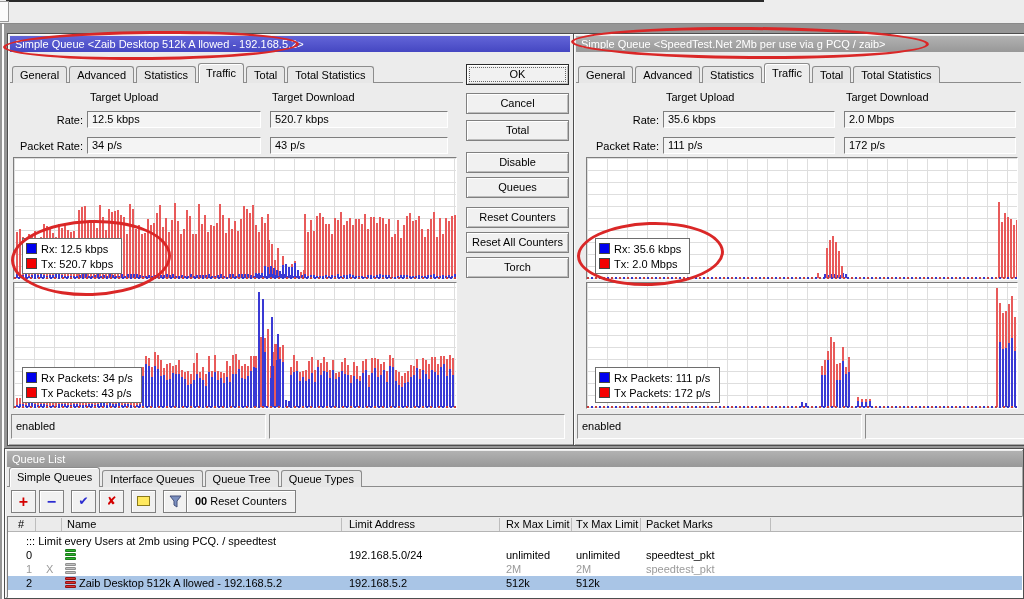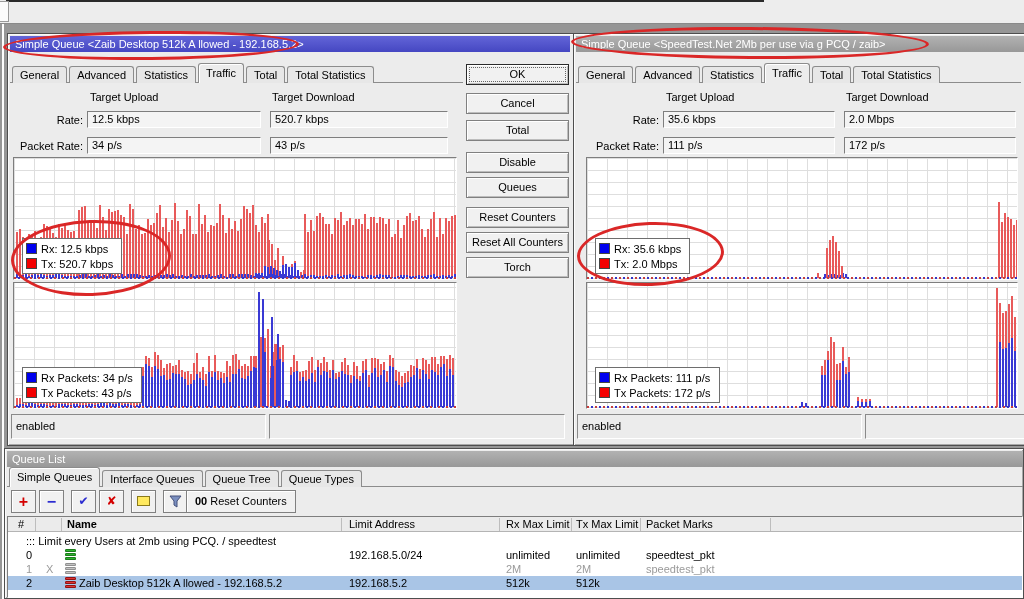--- a/index.html
+++ b/index.html
@@ -919,21 +919,21 @@
         <path d="M1 1 L12 1 L8 6 L8 12 L5 10 L5 6 Z" fill="#7a8fc0" stroke="#44507a" stroke-width="1"></path>
       </svg>
     </div>
     <div class="tool txt" style="left:181px;top:41px;">
       <b>00</b>&nbsp;<span>Reset Counters</span>
     </div>
 
     <div class="qtable" style="left:2px;top:67px;width:1016px;height:82px;">
       <div class="thead">
         <div class="hcell" style="left:10px;">#</div>
-        <div class="hcell" style="left:59px;font-weight:bold;">Name</div>
+        <div class="hcell" style="left:59px;">Name</div>
         <div class="hcell" style="left:341px;">Limit Address</div>
         <div class="hcell" style="left:498px;">Rx Max Limit</div>
         <div class="hcell" style="left:568px;">Tx Max Limit</div>
         <div class="hcell" style="left:638px;">Packet Marks</div>
         <div class="vdiv" style="left:27px;"></div>
         <div class="vdiv" style="left:53px;"></div>
         <div class="vdiv" style="left:333px;"></div>
         <div class="vdiv" style="left:491px;"></div>
         <div class="vdiv" style="left:563px;"></div>
         <div class="vdiv" style="left:632px;"></div>

